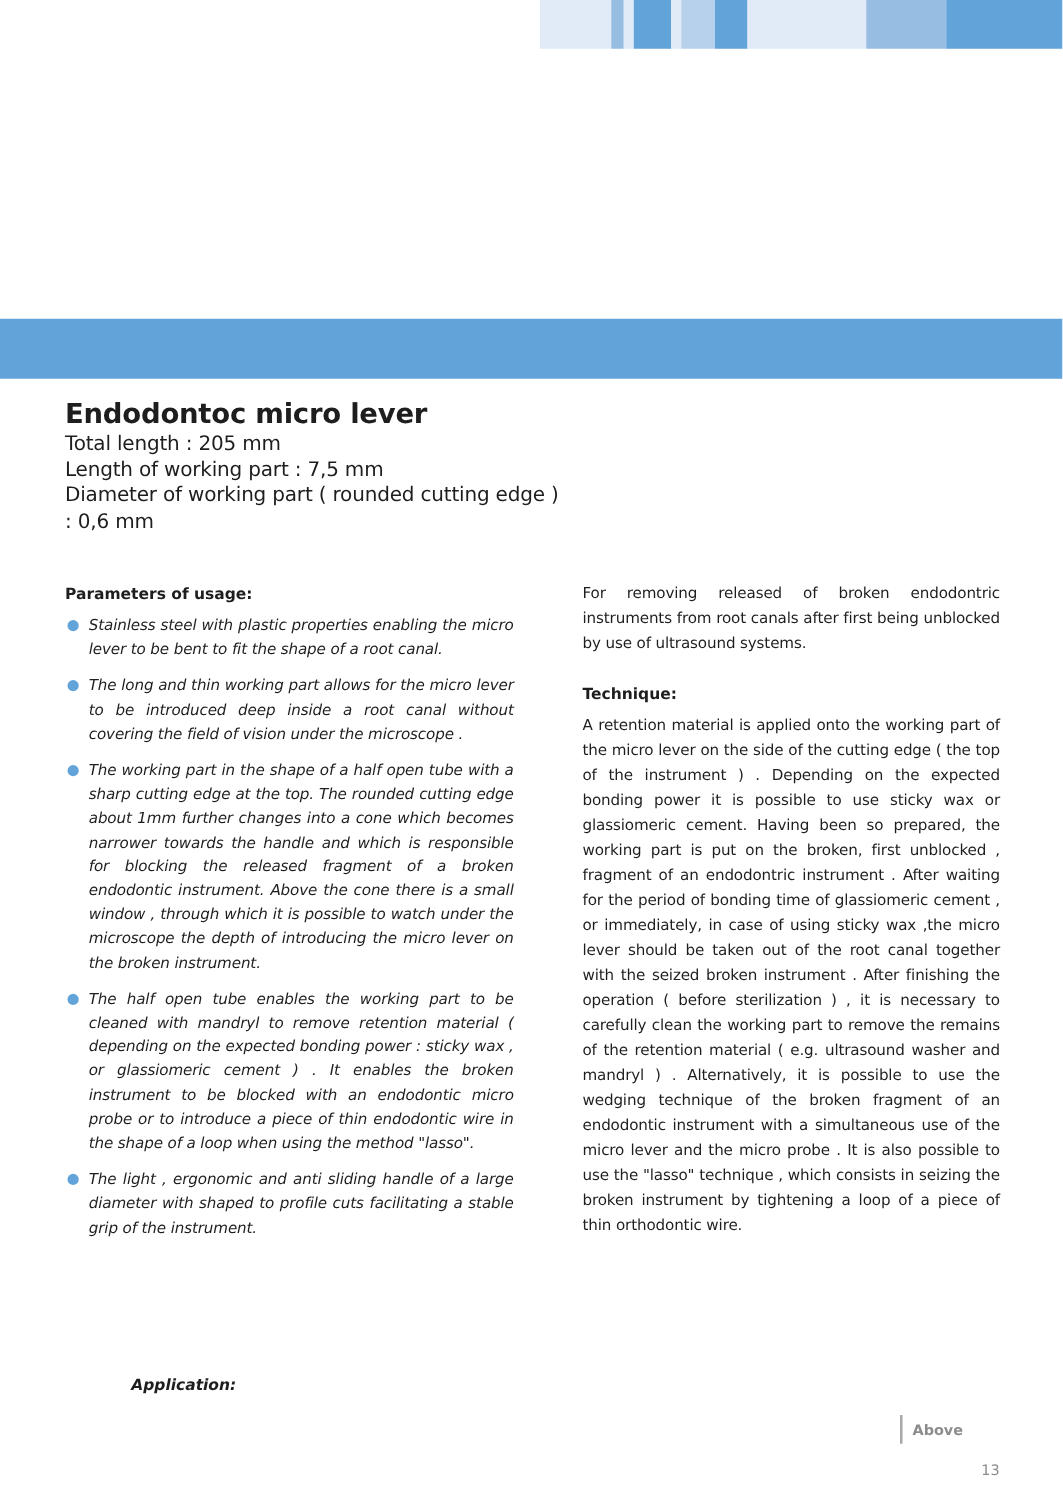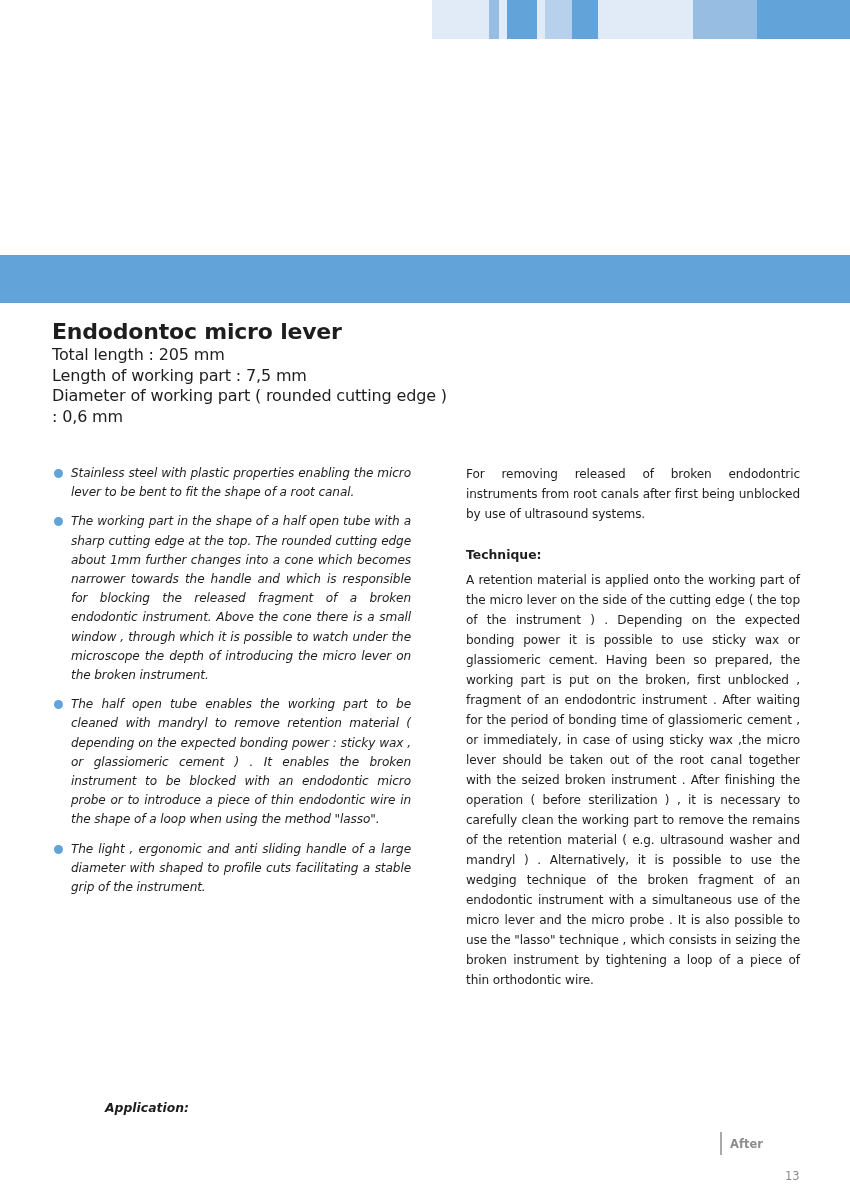--- a/index.html
+++ b/index.html
@@ -68,24 +68,29 @@
 <div class="hero-band"></div>
 
 <div class="product">
   <h1 class="product-title">Endodontoc micro lever</h1>
   <div class="spec">Total length : 205 mm</div>
   <div class="spec">Length of working part : 7,5 mm</div>
   <div class="spec">Diameter of working part ( rounded cutting edge ) : 0,6 mm</div>
 </div>
 
 <div class="col col-left">
+  <h2 class="section-head">Parameters of usage:</h2>
   <ul class="bullets">
     <li class="bullet">
       <span class="bullet-dot"></span>
       <span>Stainless steel with plastic properties enabling the micro lever to be bent to fit the shape of  a root canal.</span>
+    </li>
+    <li class="bullet">
+      <span class="bullet-dot"></span>
+      <span>The long and thin working part allows for the micro lever to be introduced deep inside  a root canal without covering the field of vision  under the microscope .</span>
     </li>
     <li class="bullet">
       <span class="bullet-dot"></span>
       <span>The working part in the shape of a half open tube with a sharp cutting edge at the top. The rounded cutting edge  about 1mm  further changes into a cone which becomes  narrower towards the handle and which is responsible for blocking the released fragment of a broken endodontic instrument. Above the cone there is a small window , through which it is possible to watch under the microscope the depth of introducing the micro lever on the broken instrument.</span>
     </li>
     <li class="bullet">
       <span class="bullet-dot"></span>
       <span>The half open tube enables  the working part to be cleaned with mandryl   to remove retention material ( depending on the expected bonding power  : sticky wax , or glassiomeric cement ) . It enables the broken instrument to be blocked with an endodontic  micro probe   or to introduce  a piece of thin endodontic wire in the shape of a loop when using the method "lasso".</span>
     </li>
     <li class="bullet">
@@ -97,14 +102,14 @@
 
 <div class="col col-right">
   <p class="para para-intro">For removing released of broken endodontric instruments   from root canals after first being unblocked  by use of  ultrasound systems.</p>
   <h2 class="section-head technique-head">Technique:</h2>
   <p class="para">A retention material is applied onto the working part of the micro lever  on the side of the cutting edge  ( the top of the instrument  )  . Depending on the expected bonding power  it is possible to use sticky wax  or glassiomeric cement. Having been  so prepared, the working part  is put on the broken, first unblocked , fragment of an endodontric instrument  . After waiting for the period of  bonding time of glassiomeric cement , or immediately, in case of using sticky wax ,the micro lever should be taken out of  the root canal together with the seized broken instrument . After finishing the operation  ( before sterilization ) , it is necessary to carefully clean the working part to remove the remains of  the  retention material  ( e.g. ultrasound washer and mandryl ) . Alternatively, it is possible to use the wedging technique  of the broken fragment of an endodontic  instrument  with a simultaneous use of the micro lever and  the  micro probe . It is also possible to use the "lasso" technique , which consists in seizing the broken instrument  by tightening a loop of a piece of thin orthodontic  wire.</p>
 </div>
 
 <div class="application">Application:</div>
 
 <div class="footer-rule"></div>
-<div class="footer-brand">After</div>
+<div class="footer-brand">Above</div>
 <div class="footer-page">13</div>
 
 </body></html>

